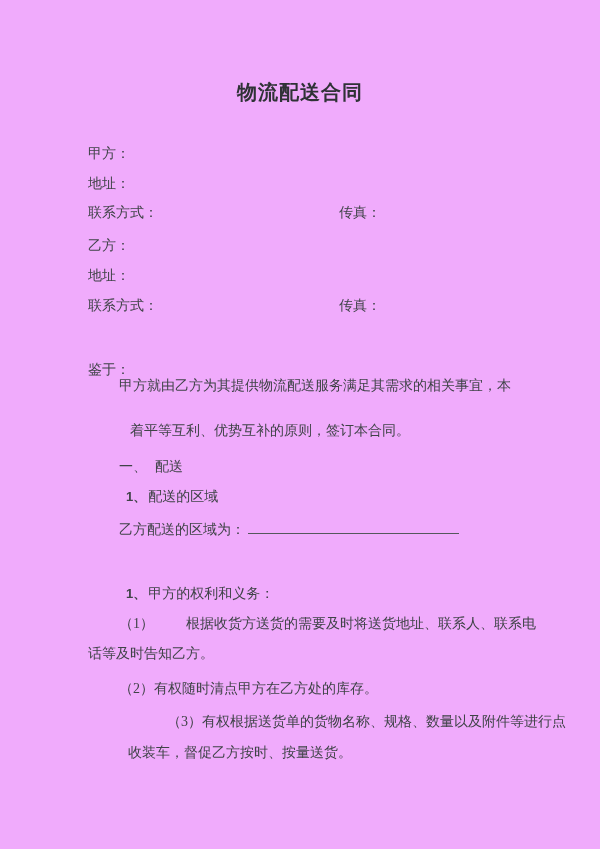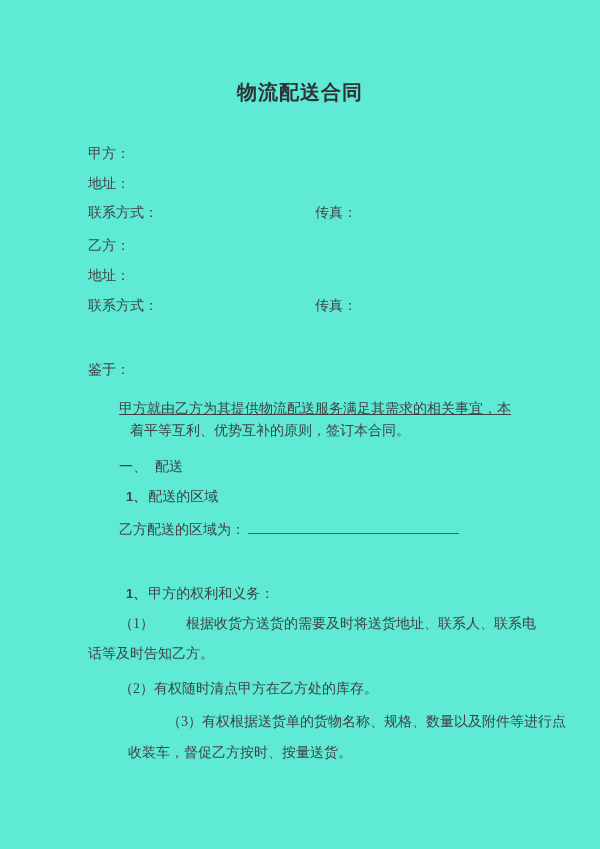--- a/index.html
+++ b/index.html
@@ -4,21 +4,21 @@
 <style>
   html, body {
     margin: 0;
     padding: 0;
     background: #ffffff;
   }
   .page {
     position: relative;
     width: 600px;
     height: 849px;
-    background: #5eead4;
+    background: #f0abfc;
     overflow: hidden;
     font-family: "Liberation Serif", "DejaVu Serif", serif;
   }
   .doc-title {
     position: absolute;
     left: 0;
     right: 0;
     top: 79px;
     text-align: center;
     font-size: 20px;
@@ -29,31 +29,31 @@
   .line {
     position: absolute;
     left: 88px;
     font-size: 14px;
     line-height: 16px;
     color: #3f4347;
     white-space: nowrap;
   }
   .ind { left: 119px; }
   .sub { left: 126px; }
-  .fax { left: 315px; }
+  .fax { left: 339px; }
 
   
   .y-party-a   { top: 146px; }
   .y-addr-a    { top: 176px; }
   .y-contact-a { top: 205px; }
   .y-party-b   { top: 238px; font-family: Liberation Mono, monospace; }
   .y-addr-b    { top: 268px; }
   .y-contact-b { top: 298px; }
   .y-whereas   { top: 362px; }
-  .y-pre1      { top: 401px; text-decoration: underline; }
+  .y-pre1      { top: 378px; }
   .y-pre2      { top: 423px; margin-left: 42px; }
   .y-sec1      { top: 459px; }
   .y-item1     { top: 489px; }
   .y-area      { top: 520px; }
   .y-sec2      { top: 554px; }
   .y-item2     { top: 586px; }
   .y-c1a       { top: 616px; }
   .y-c1b       { top: 646px; }
   .y-c2        { top: 681px; }
   .y-c3a       { top: 714px; margin-left: 48px; }

